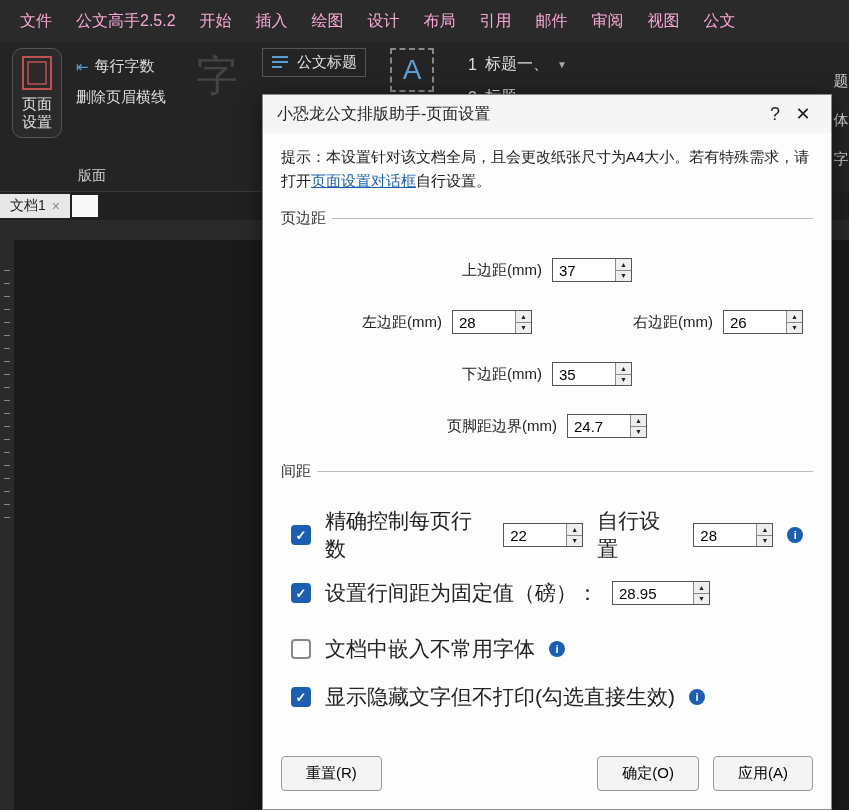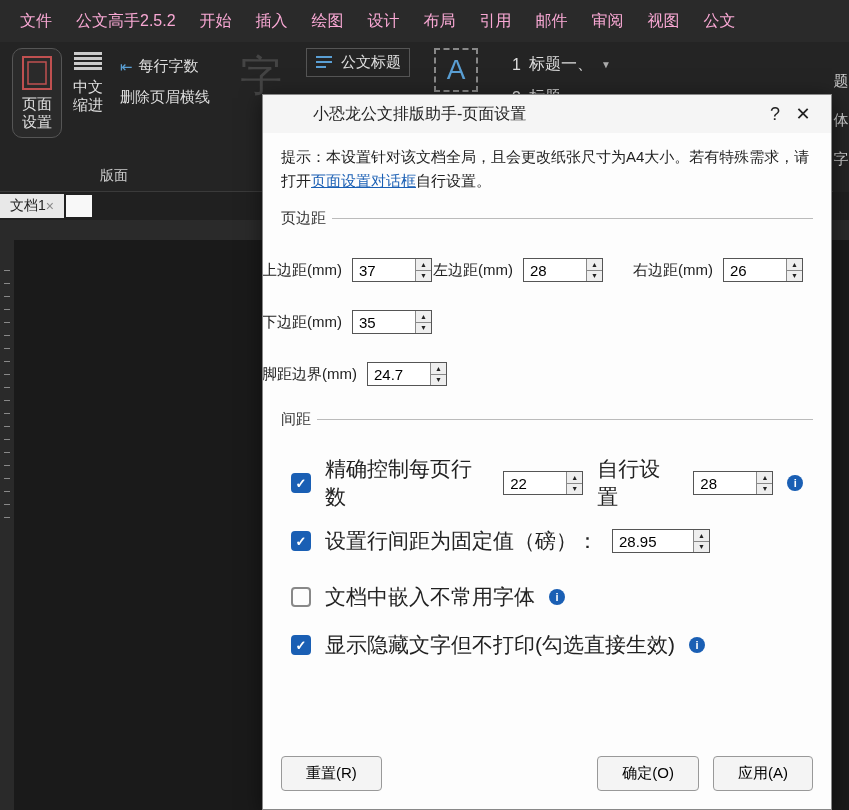--- a/index.html
+++ b/index.html
@@ -21,44 +21,44 @@
 .ribbon-lines .line { width: 28px; height: 3px; background: #ccc; }
 .ribbon-item { display: flex; align-items: center; gap: 6px; font-size: 15px; color: #ddd; padding: 3px 6px; cursor: pointer; }
 .ribbon-faint { font-size: 42px; color: #444; font-family: serif; }
 .ribbon-title-box { border: 1px solid #555; padding: 4px 8px; display: flex; align-items: center; gap: 8px; font-size: 15px; }
 .ribbon-letter-box { border: 2px dashed #888; width: 44px; height: 44px; display: flex; align-items: center; justify-content: center; font-size: 28px; color: #5a9fd4; }
 .heading-btn { font-size: 16px; color: #ddd; padding: 6px 10px; display: flex; align-items: center; gap: 8px; }
 .dropdown-arrow { font-size: 10px; color: #aaa; }
 
 
 .doctab-bar { height: 28px; background: #202020; display: flex; align-items: center; }
-.doctab { background: #e8e8e8; color: #222; padding: 3px 10px; font-size: 14px; display: flex; align-items: center; }
+.doctab { background: #e8e8e8; color: #222; padding: 3px 10px; font-size: 14px; display: flex; align-items: center; gap: 6px; }
 .doctab .close { color: #888; font-size: 14px; }
 .doctab-new { width: 26px; height: 22px; background: #f8f8f8; margin-left: 2px; }
 
 
 .doc-area { position: absolute; left: 0; top: 220px; right: 0; bottom: 0; background: #1a1a1a; }
 .ruler-h { position: absolute; left: 0; top: 0; right: 0; height: 20px; background: #2a2a2a; }
 .ruler-v { position: absolute; left: 0; top: 20px; width: 14px; bottom: 0; background: #2a2a2a; }
 .ruler-v .tick { width: 6px; height: 1px; background: #888; margin-left: 4px; }
 .ruler-v-inner { display: flex; flex-direction: column; padding-top: 30px; gap: 12px; }
 
 
 .dialog { position: absolute; left: 262px; top: 94px; width: 570px; height: 716px; background: #fdfdfd; color: #222; border: 1px solid #888; box-shadow: 0 4px 20px rgba(0,0,0,0.5); display: flex; flex-direction: column; }
 .dialog-title { display: flex; align-items: center; padding: 8px 14px; font-size: 16px; background: #f5f5f5; }
-.dialog-title .title-text { flex: 1; margin-left: 36px; }
+.dialog-title .title-text { flex: 1; }
 .dialog-title .help, .dialog-title .close-btn { width: 28px; text-align: center; font-size: 18px; cursor: pointer; }
 .dialog-body { padding: 12px 18px; flex: 1; overflow: auto; }
 .hint { font-size: 15px; line-height: 1.6; color: #222; margin-bottom: 12px; }
 .hint a { color: #1a5fb4; text-decoration: underline; cursor: pointer; }
 
 fieldset { border: none; border-top: 1px solid #bbb; margin-top: 16px; padding-top: 18px; position: relative; }
 fieldset legend { padding: 0 6px 0 0; font-size: 15px; color: #333; position: relative; top: 0; background: #fdfdfd; margin-left: 0; }
 
-.margin-grid { display: grid; grid-template-columns: 1fr 1fr 1fr 1fr; gap: 28px 30px; padding: 12px 10px 8px 10px; }
+.margin-grid { display: grid; grid-template-columns: 1fr 1fr; gap: 28px 30px; padding: 12px 10px 8px 10px; }
 .margin-row { display: flex; align-items: center; justify-content: flex-end; gap: 10px; }
 .margin-row.full { grid-column: 1 / span 2; justify-content: center; }
 .margin-label { font-size: 15px; white-space: nowrap; }
 .spin { display: flex; align-items: stretch; border: 1px solid #555; height: 24px; background: #000000; }
 .spin input { border: none; width: 62px; padding: 2px 6px; font-size: 15px; font-family: inherit; outline: none; }
 .spin .spinbtns { display: flex; flex-direction: column; width: 16px; border-left: 1px solid #888; }
 .spin .spinbtns div { flex: 1; display: flex; align-items: center; justify-content: center; font-size: 7px; background: #eee; cursor: pointer; }
 .spin .spinbtns div:first-child { border-bottom: 1px solid #888; }
 
 .spacing-row { display: flex; align-items: center; gap: 14px; padding: 8px 10px; }
@@ -100,30 +100,20 @@
   <div class="ribbon-group">
     <div style="display:flex; gap:8px;">
       <div class="ribbon-bigbtn">
         <svg class="icon" viewBox="0 0 36 36">
             <rect x="4" y="2" width="28" height="32" fill="none" stroke="#c05050" stroke-width="2"></rect>
             <rect x="9" y="7" width="18" height="22" fill="none" stroke="#c05050" stroke-width="1.5"></rect>
           </svg>
         <div class="label" style="white-space:pre;">页面
 设置</div>
       </div>
-      <div style="display:flex; flex-direction:column; align-items:center; gap:4px;">
-        <div class="ribbon-lines">
-          <div class="line"></div>
-            <div class="line"></div>
-            <div class="line"></div>
-            <div class="line"></div>
-        </div>
-        <div class="label" style="white-space:pre; font-size:15px; text-align:center; line-height:1.2;">中文
-缩进</div>
-      </div>
       <div class="ribbon-btns">
         <div class="ribbon-item">
           <span style="color:#5a9fd4;">⇤</span>
           <span>每行字数</span>
         </div>
         <div class="ribbon-item">
           <span>删除页眉横线</span>
         </div>
       </div>
     </div>

